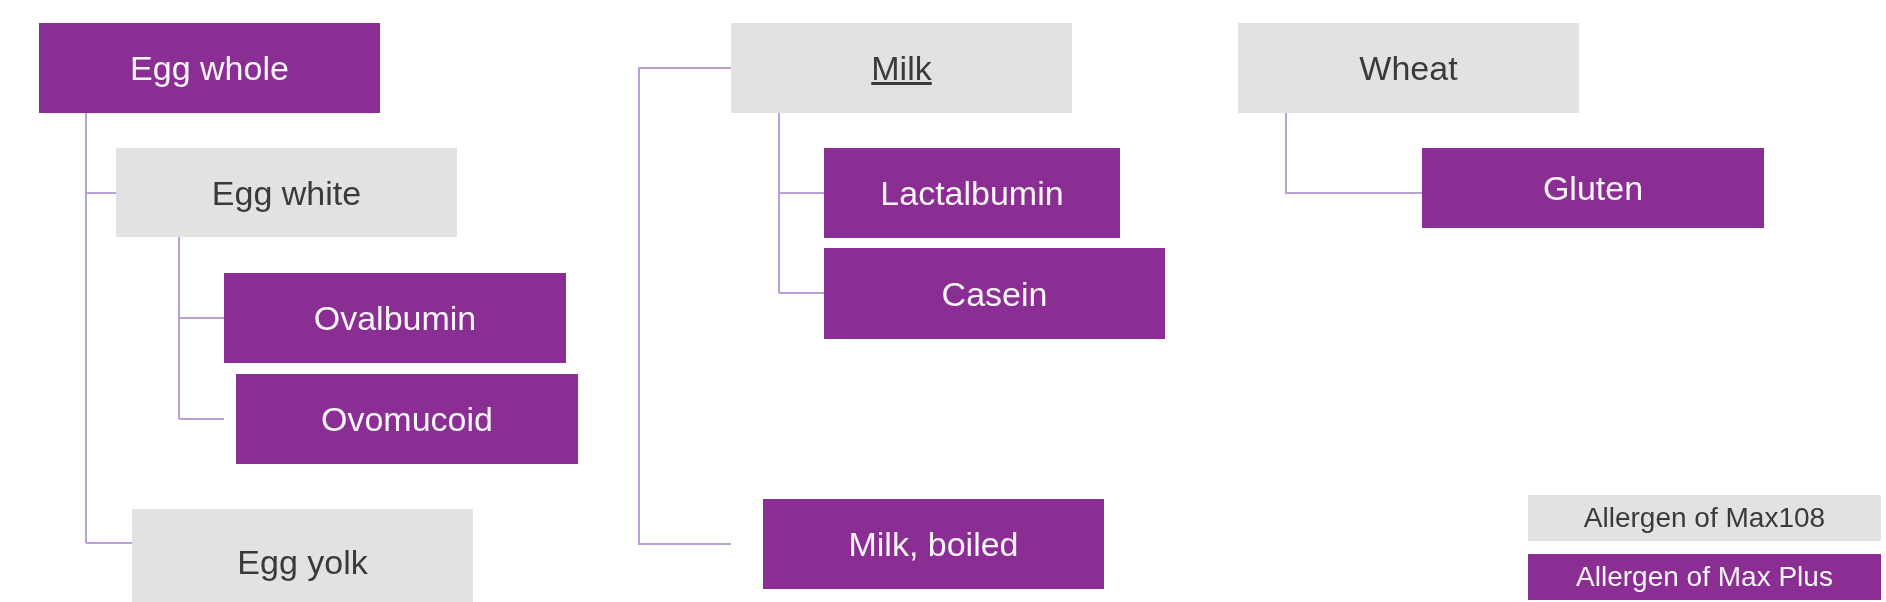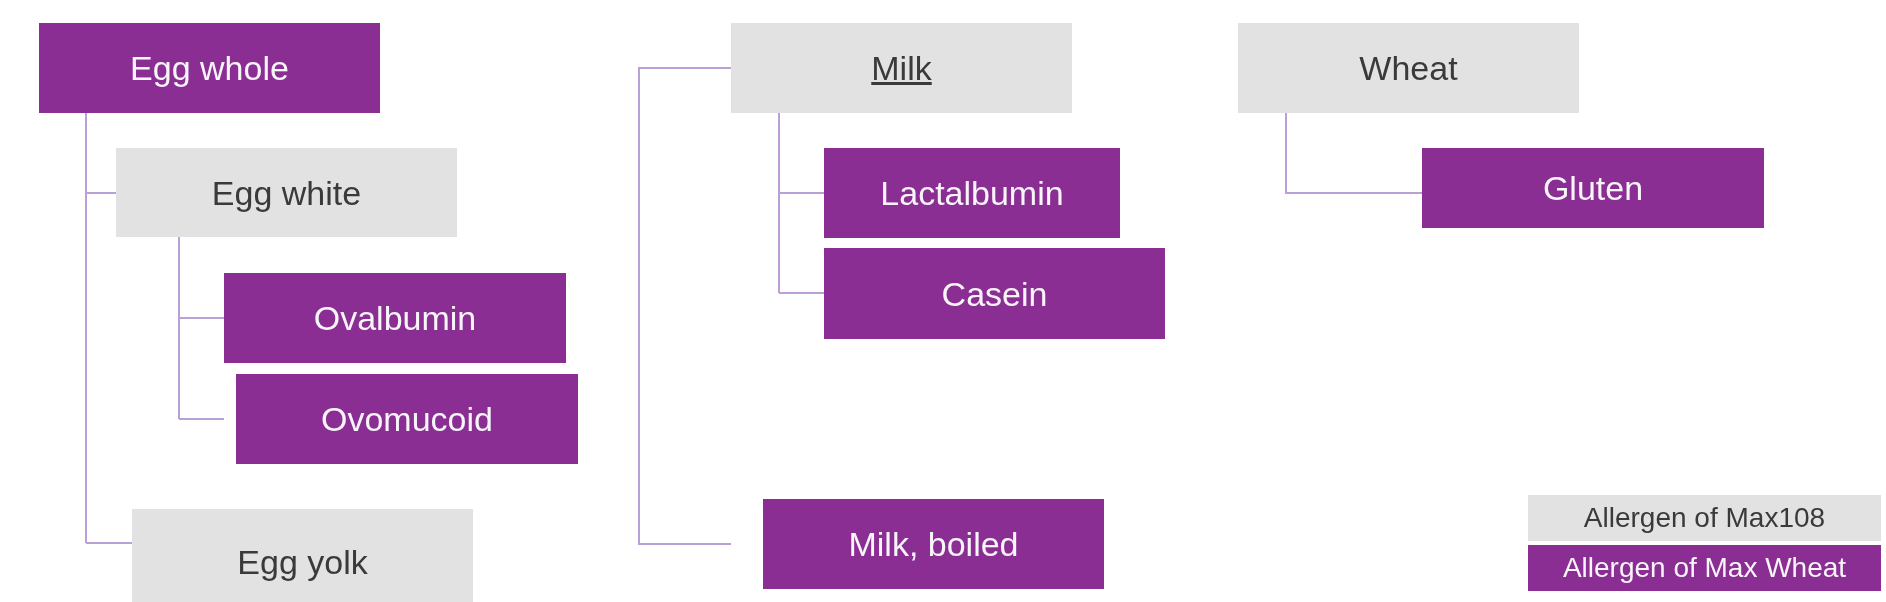--- a/index.html
+++ b/index.html
@@ -23,21 +23,21 @@
     font-size: 34px;
     line-height: 1;
     white-space: nowrap;
     box-sizing: border-box;
   }
   .node.purple { background: var(--allergen-max-plus, #8A2E94); color: var(--label-light, #F8F5F9); }
   .node.gray   { background: var(--allergen-max108, #E2E2E2); color: var(--label-dark, #3A3A3A); }
 
   .legend {
     position: absolute; left: 1528px; top: 495px; width: 353px;
-    display: flex; flex-direction: column; gap: 4px;
+    display: flex; flex-direction: column; gap: 13px;
   }
   .legend-row {
     height: 46px;
     display: flex; align-items: center; justify-content: center;
     font-size: 28px; line-height: 1; white-space: nowrap;
   }
   .legend-row.gray   { background: var(--allergen-max108, #E2E2E2); color: var(--label-dark, #3A3A3A); }
   .legend-row.purple { background: var(--allergen-max-plus, #8A2E94); color: var(--label-light, #F8F5F9); }
 </style>
 </head>
@@ -71,16 +71,16 @@
   <div class="node gray" style="left:731px; top:23px;  width:341px; height:90px;text-decoration:underline;">Milk</div>
   <div class="node purple" style="left:824px; top:148px; width:296px; height:90px;">Lactalbumin</div>
   <div class="node purple" style="left:824px; top:248px; width:341px; height:91px;">Casein</div>
   <div class="node purple" style="left:731px; top:499px; width:341px; height:90px;margin-left:32px;">Milk, boiled</div>
 
   <div class="node gray" style="left:1238px; top:23px;  width:341px; height:90px;">Wheat</div>
   <div class="node purple" style="left:1422px; top:148px; width:342px; height:80px;">Gluten</div>
 
   <div class="legend">
     <div class="legend-row gray">Allergen of Max108</div>
-    <div class="legend-row purple">Allergen of Max Wheat</div>
+    <div class="legend-row purple">Allergen of Max Plus</div>
   </div>
 
 </div>
 
 </body></html>

